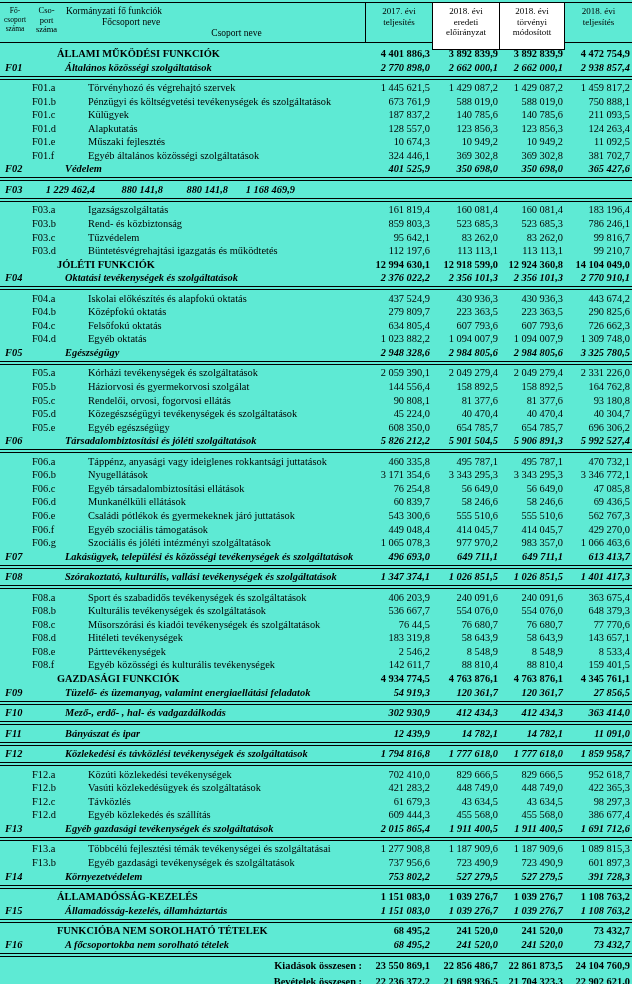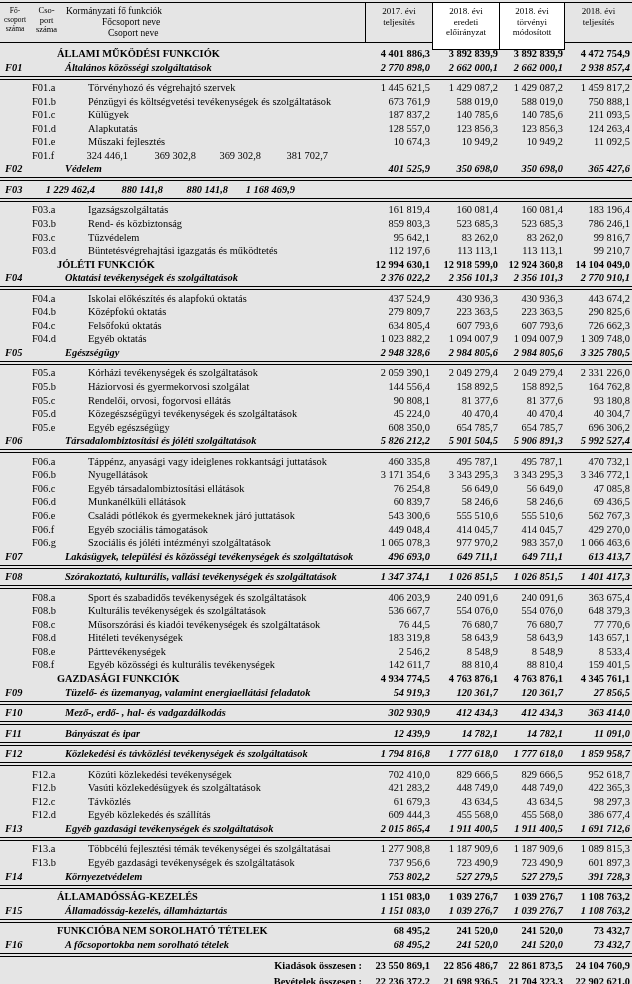--- a/index.html
+++ b/index.html
@@ -1,29 +1,29 @@
 <!DOCTYPE html>
 <html><head>
 <meta charset="utf-8">
 <style>
   html,body{margin:0;padding:0;background:#fff;color:#000;}
   body{width:632px;font-family:"Liberation Serif","DejaVu Serif",serif;}
-  .page{width:632px;height:984px;overflow:hidden;background:#e5e5e5;}
+  .page{width:632px;height:984px;overflow:hidden;background:#5eead4;}
   
   .hdr{display:flex;border-top:1px solid #000;border-bottom:1px solid #000;height:41px;
        box-sizing:border-box;margin-top:2px;position:relative;}
   .hc{box-sizing:border-box;text-align:center;font-size:9px;line-height:10.5px;padding-top:3px;
       white-space:pre-line;}
   .h1{width:30px;font-size:7.5px;line-height:9px;}
   .h2{width:33px;font-size:8.5px;line-height:9.5px;}
   .h3{width:302px;text-align:left;font-size:9.5px;line-height:11px;white-space:normal;}
   .h3 div{white-space:nowrap;}
   .h3l1{margin-left:3px;}
   .h3l2{margin-left:39px;}
-  .h3l3{margin-left:45px;}
+  .h3l3{margin-left:45px;text-align:center;}
   .h4{width:67px;border-left:1px solid #000;}
   .h5{width:68px;border-left:1px solid #000;border-right:1px solid #000;border-bottom:1px solid #000;
       height:47px;background:#fff;position:relative;z-index:1;}
   .h6{width:65px;border-right:1px solid #000;border-bottom:1px solid #000;
       height:47px;background:#fff;position:relative;z-index:1;}
   .h7{width:67px;}
   
   #rows{margin-top:4px;}
   .row{display:flex;height:13.55px;line-height:13.55px;font-size:10.4px;}
   .row div{box-sizing:border-box;}
@@ -131,20 +131,21 @@
         <div class="c-cso">F01.e</div>
         <div class="c-name">Műszaki fejlesztés</div>
         <div class="c-val v0">10 674,3</div>
         <div class="c-val v1">10 949,2</div>
         <div class="c-val v2">10 949,2</div>
         <div class="c-val v3">11 092,5</div>
       </div>
       <div class="row sub">
         <div class="c-fo"></div>
         <div class="c-cso">F01.f</div>
+        <div class="c-name">Egyéb általános közösségi szolgáltatások</div>
         <div class="c-val v0">324 446,1</div>
         <div class="c-val v1">369 302,8</div>
         <div class="c-val v2">369 302,8</div>
         <div class="c-val v3">381 702,7</div>
       </div>
       <div class="row group">
         <div class="c-fo">F02</div>
         <div class="c-name wide">Védelem</div>
         <div class="c-val v0">401 525,9</div>
         <div class="c-val v1">350 698,0</div>

